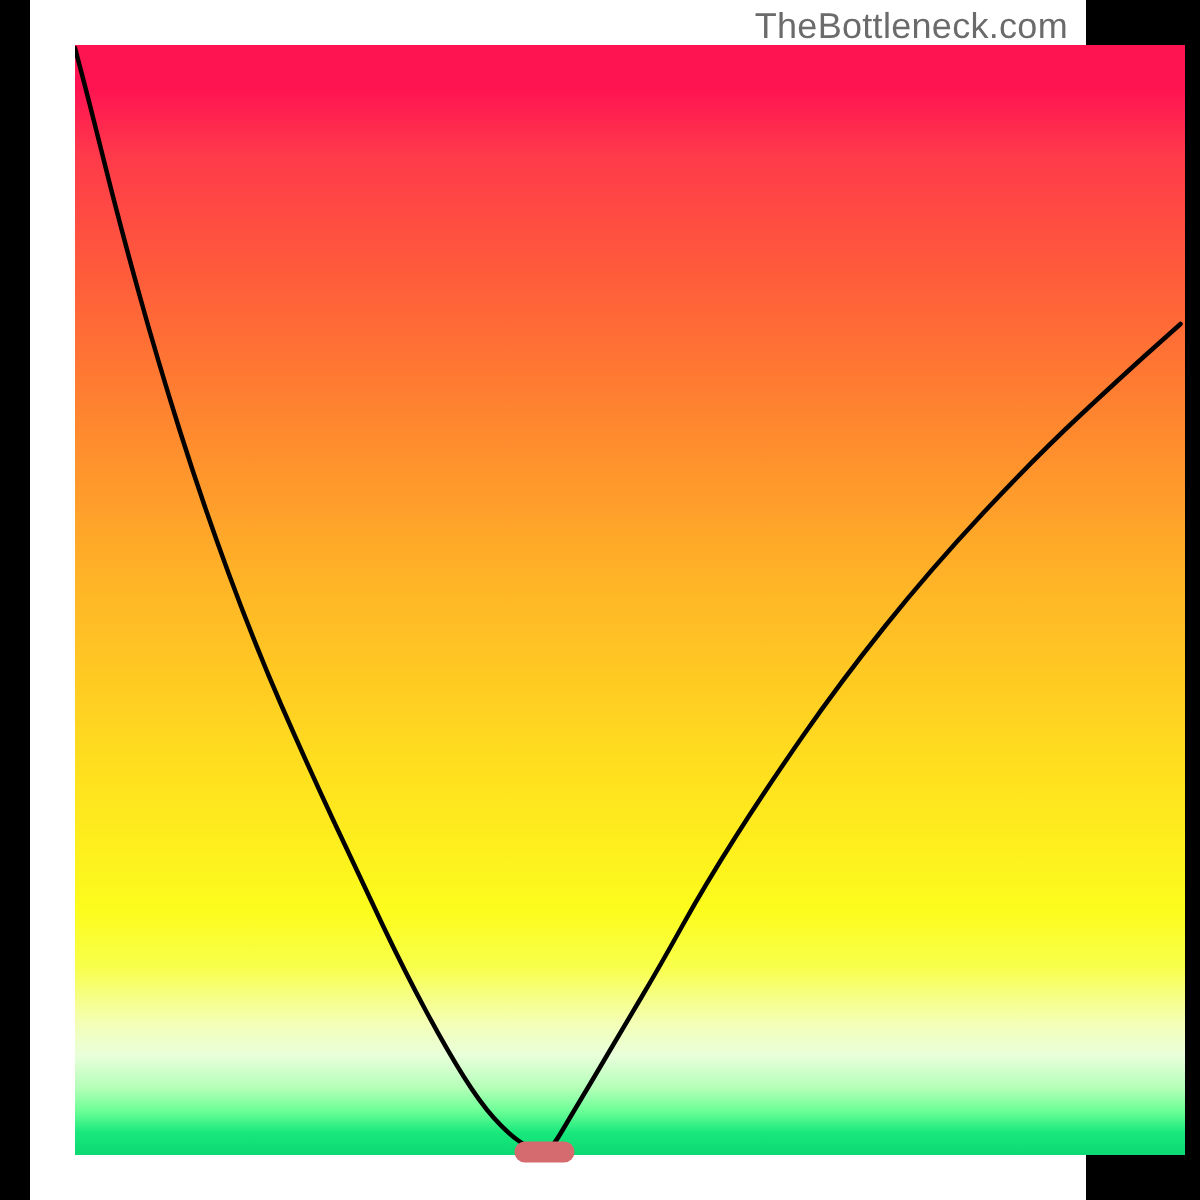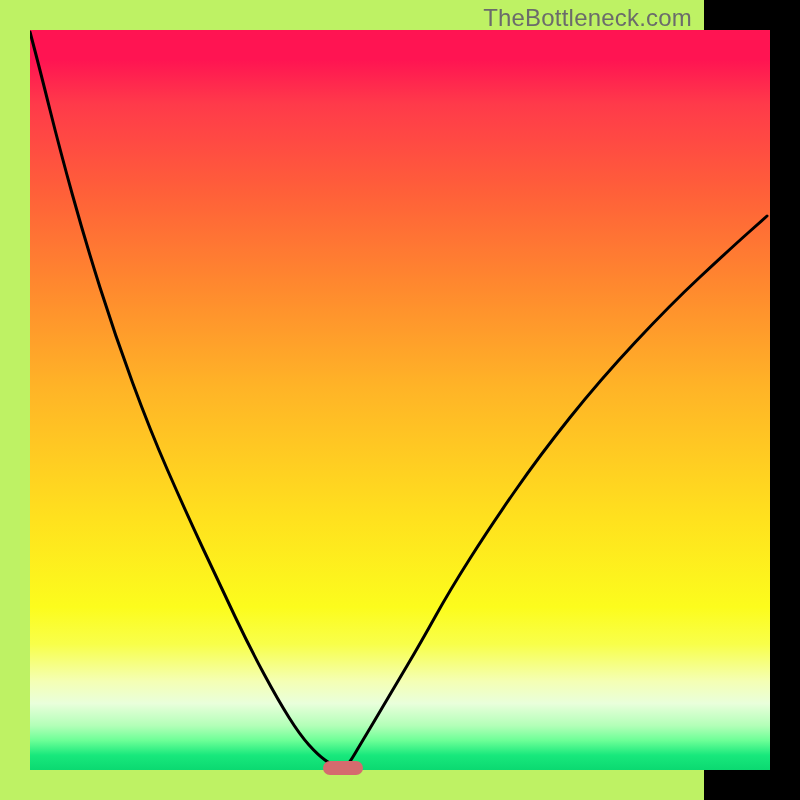--- a/index.html
+++ b/index.html
@@ -8,21 +8,22 @@
     width: 800px;
     height: 800px;
     background: #000;
     overflow: hidden;
     font-family: Arial, Helvetica, sans-serif;
   }
   .outer {
     position: relative;
     width: 704px;
     height: 800px;
-    background: #bef264;
+    background: #ffffff;
+    margin-left: 20px;
   }
   .watermark {
     position: absolute;
     top: 4px;
     right: 12px;
     color: #6b6b6b;
     font-size: 24px;
     font-weight: 500;
     letter-spacing: 0.2px;
     z-index: 5;

